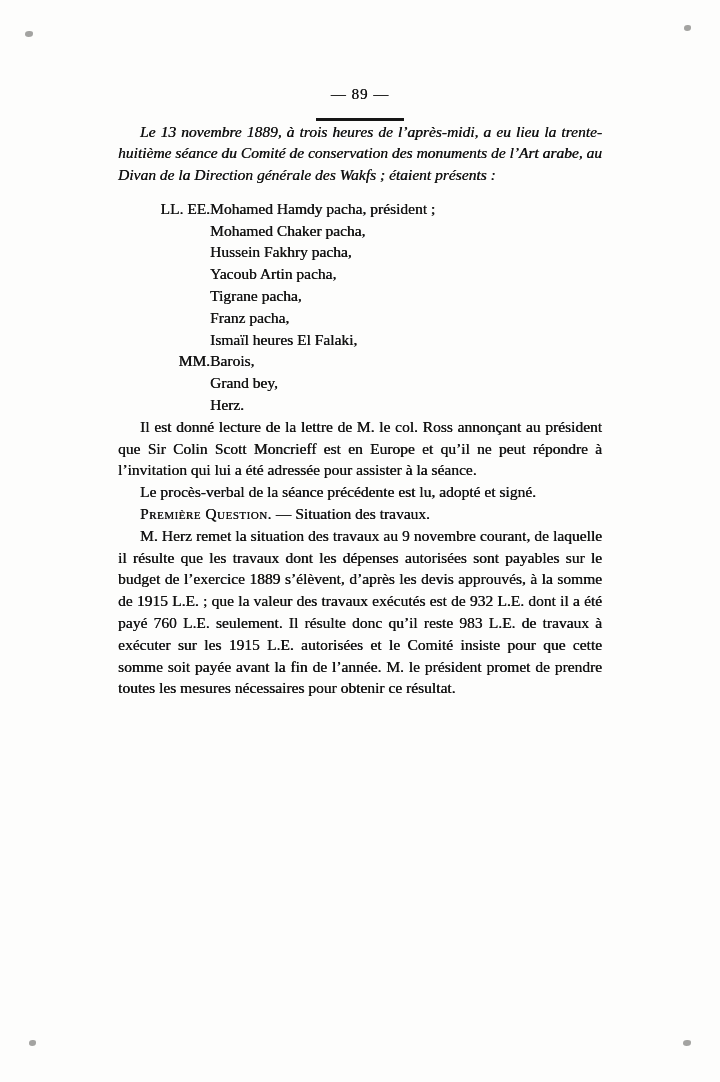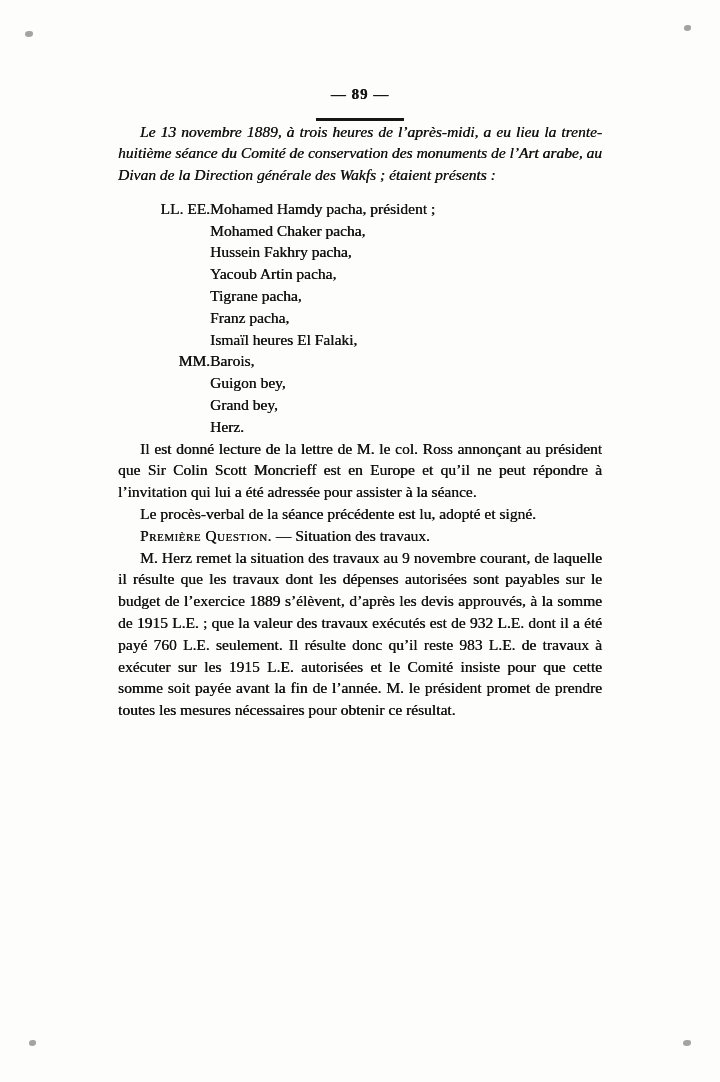--- a/index.html
+++ b/index.html
@@ -21,21 +21,21 @@
   }
   .content {
     position: absolute;
     left: 118px;
     top: 86px;
     width: 484px;
   }
   .page-number {
     text-align: center;
     font-size: 15px;
-    font-weight: bold;
+    font-weight: normal;
     letter-spacing: 1px;
     text-shadow: 0.3px 0 0 currentColor;
   }
   .title {
     margin: 52px 0 0 0;
     text-align: center;
     font-size: 17px;
     font-weight: bold;
     letter-spacing: 0.3px;
     text-shadow: 0.3px 0 0 currentColor;
@@ -134,21 +134,20 @@
       <div class="att-row">
         <span class="att-prefix"></span>
         <span class="att-name">Ismaïl heures El Falaki,</span>
       </div>
       <div class="att-row">
         <span class="att-prefix">MM.</span>
         <span class="att-name">Barois,</span>
       </div>
       <div class="att-row">
         <span class="att-prefix"></span>
-        <span class="att-name">Guigon bey,</span>
       </div>
       <div class="att-row">
         <span class="att-prefix"></span>
         <span class="att-name">Grand bey,</span>
       </div>
       <div class="att-row">
         <span class="att-prefix"></span>
         <span class="att-name">Herz.</span>
       </div>
     </div>

